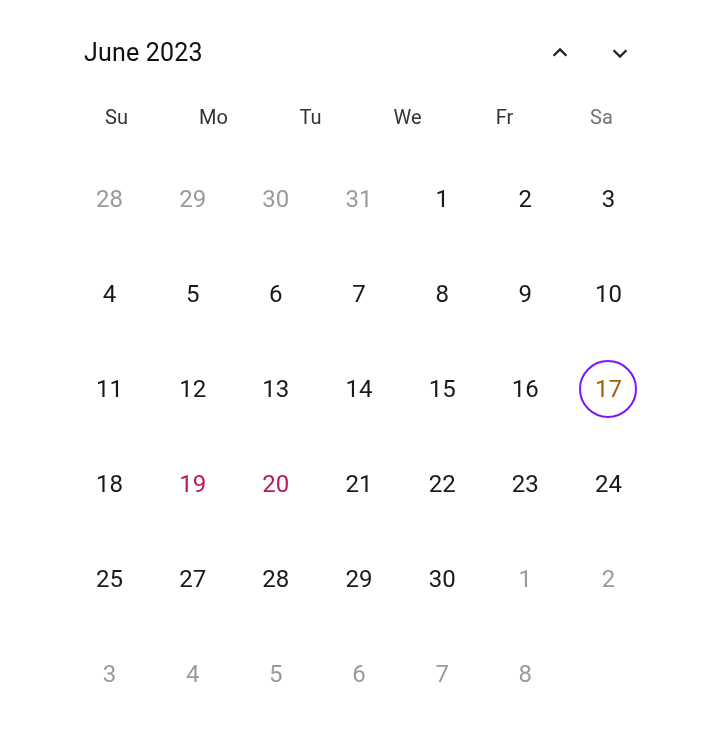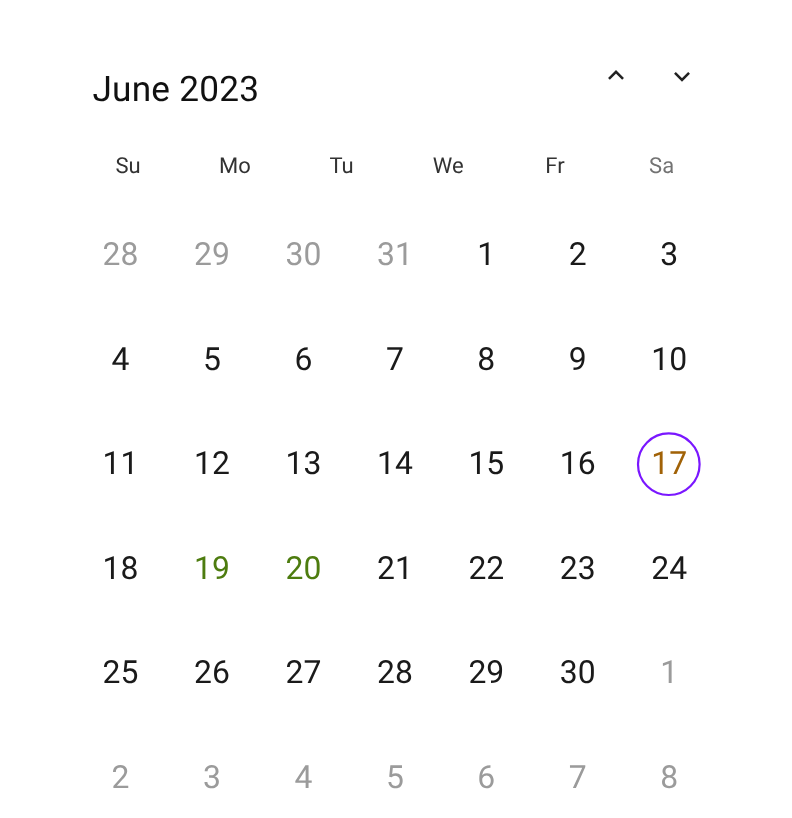--- a/index.html
+++ b/index.html
@@ -12,25 +12,24 @@
     }
     .calendar { width: 582px; }
     .cal-header {
       display: flex;
       align-items: center;
       justify-content: space-between;
       margin-bottom: 28px;
       padding: 0 16px 0 16px;
     }
     .month-title {
-      font-size: 32px;
+      font-size: 25px;
       font-weight: 400;
       color: #111;
       letter-spacing: 0.2px;
-      margin-top: 24px;
     }
     .nav-buttons { display: flex; gap: 32px; align-items: center; }
     .nav-btn {
       background: none; border: none; cursor: pointer;
       width: 28px; height: 28px;
       display: flex; align-items: center; justify-content: center;
       padding: 0;
     }
     .nav-btn svg { width: 22px; height: 22px; stroke: #222; stroke-width: 2.5; fill: none; }
     .dow-row {
@@ -48,27 +47,27 @@
     .dow-cell.accent { color: #737373; }
     .weeks-grid {
       display: grid;
       grid-template-columns: repeat(7, 1fr);
     }
     .day-cell {
       height: 95px;
       display: flex;
       align-items: center;
       justify-content: center;
-      font-size: 29px;
+      font-size: 24px;
       color: #1a1a1a;
       cursor: pointer;
       position: relative;
     }
     .day-cell.muted { color: #9b9b9b; }
-    .day-cell.holiday { color: #4d7c0f; }
+    .day-cell.holiday { color: #be185d; }
     .day-cell.today .day-circle {
       position: absolute;
       width: 58px; height: 58px;
       border: 2px solid #7a17ff;
       border-radius: 50%;
       top: 50%; left: 50%;
       transform: translate(-50%, -50%);
     }
     .day-cell.today .day-num { color: #a16207; position: relative; z-index: 1; }
     .day-num { user-select: none; }
@@ -184,23 +183,20 @@
       <div class="day-cell">
         <span class="day-num">23</span>
       </div>
       <div class="day-cell">
         <span class="day-num">24</span>
       </div>
       <div class="day-cell">
         <span class="day-num">25</span>
       </div>
       <div class="day-cell">
-        <span class="day-num">26</span>
-      </div>
-      <div class="day-cell">
         <span class="day-num">27</span>
       </div>
       <div class="day-cell">
         <span class="day-num">28</span>
       </div>
       <div class="day-cell">
         <span class="day-num">29</span>
       </div>
       <div class="day-cell">
         <span class="day-num">30</span>

